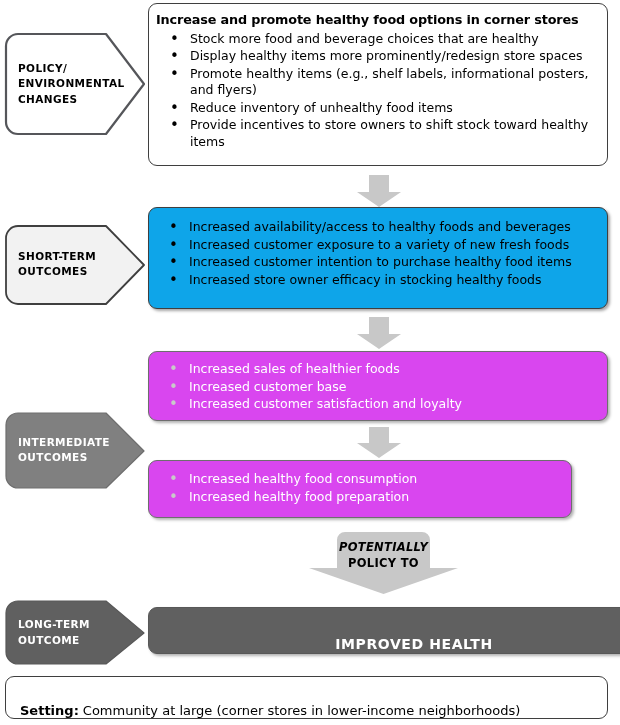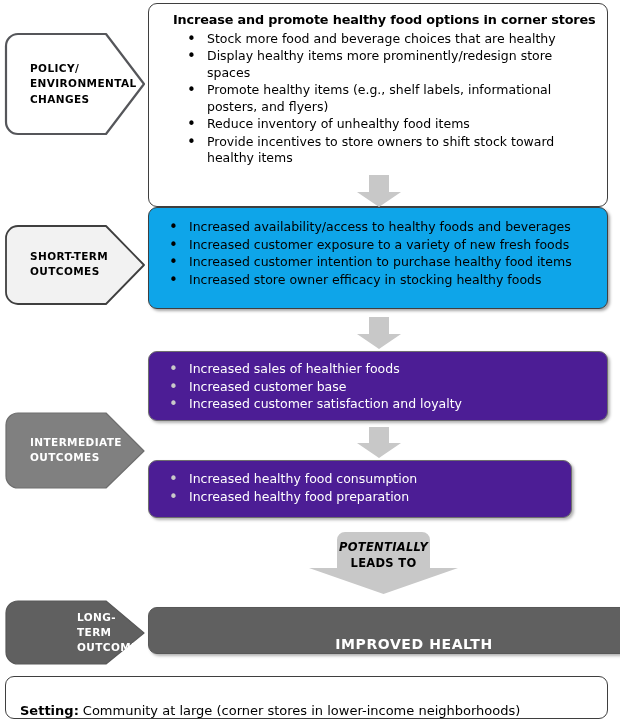--- a/index.html
+++ b/index.html
@@ -22,59 +22,59 @@
     height: 725px;
   }
 
   
   .abs { position: absolute; box-sizing: border-box; }
 
   
   .pent {
     display: flex;
     align-items: center;
-    padding-left: 26px;
+    padding-left: 14px;
     font-weight: bold;
     font-size: 10.5px;
     letter-spacing: 0.4px;
     line-height: 1.45;
   }
   .pent-shape {
     position: absolute;
     left: 0; top: 0;
     width: 100%; height: 100%;
     z-index: 0;
   }
   .pent-text {
     position: relative;
     z-index: 1;
     white-space: pre-line;
   }
   .pent-white  .pent-text { color: #000000; }
   .pent-light  .pent-text { color: #000000; }
   .pent-mid    .pent-text { color: #ffffff; }
-  .pent-dark   .pent-text { color: #ffffff; margin-left: 47px; }
+  .pent-dark   .pent-text { color: #ffffff; }
 
   
   .box {
     border-radius: 9px;
     font-size: 12.5px;
     line-height: 1.32;
   }
   .box-white {
     background: #ffffff;
     border: 1.6px solid #3f3f3f;
   }
   .box-light {
     background: #0ea5e9;
     border: 1.6px solid #3f3f3f;
     box-shadow: 2px 2px 3px rgba(0,0,0,0.35);
   }
   .box-mid {
-    background: #4c1d95;
+    background: #d946ef;
     border: 1.2px solid #6e6e6e;
     color: #ffffff;
     box-shadow: 2px 2px 3px rgba(0,0,0,0.30);
   }
   .box-dark {
     background: #606060;
     border: 1.2px solid #585858;
     color: #ffffff;
     box-shadow: 2px 2px 3px rgba(0,0,0,0.30);
   }
@@ -159,21 +159,21 @@
 
   <div class="abs pent pent-white" style="left:4px; top:32px; width:142px; height:104px;">
     <svg class="pent-shape" viewBox="0 0 142 104" preserveAspectRatio="none">
       <path d="M 14,2 L 102,2 L 140,52 L 102,102 L 14,102 A 12,12 0 0 1 2,90 L 2,14 A 12,12 0 0 1 14,2 Z" fill="#ffffff" stroke="#55565a" stroke-width="2.2" stroke-linejoin="round"></path>
     </svg>
     <span class="pent-text">POLICY/
 ENVIRONMENTAL
 CHANGES</span>
   </div>
 
-  <div class="abs box box-white" style="left:148px; top:3px; width:460px; height:204px; padding:8px 8px 6px 24px;">
+  <div class="abs box box-white" style="left:148px; top:3px; width:460px; height:163px; padding:8px 8px 6px 7px;">
     <div class="box-title">Increase and promote healthy food options in corner stores</div>
     <ul class="bullets">
       <li>Stock more food and beverage choices that are healthy</li>
       <li>Display healthy items more prominently/redesign store spaces</li>
       <li>Promote healthy items (e.g., shelf labels, informational posters, and flyers)</li>
       <li>Reduce inventory of unhealthy food items</li>
       <li>Provide incentives to store owners to shift stock toward healthy items</li>
     </ul>
   </div>
 
@@ -228,21 +228,21 @@
       <li>Increased healthy food preparation</li>
     </ul>
   </div>
 
   <div class="abs leads-wrap" style="left:307px; top:528px; width:153px; height:67px;">
     <svg class="pent-shape" viewBox="0 0 153 67" preserveAspectRatio="none">
       <path d="M 38,4 L 115,4 A 8,8 0 0 1 123,12 L 123,40 L 151,40 L 76.5,66 L 2,40 L 30,40 L 30,12 A 8,8 0 0 1 38,4 Z" fill="#c8c8c8"></path>
     </svg>
     <div class="leads-text">
       <span class="l1">POTENTIALLY</span>
-      <span class="l2">LEADS TO</span>
+      <span class="l2">POLICY TO</span>
     </div>
   </div>
 
   <div class="abs pent pent-dark" style="left:4px; top:599px; width:142px; height:67px;">
     <svg class="pent-shape" viewBox="0 0 142 67" preserveAspectRatio="none">
       <path d="M 14,2 L 102,2 L 140,34 L 102,65 L 14,65 A 12,12 0 0 1 2,53 L 2,14 A 12,12 0 0 1 14,2 Z" fill="#606060" stroke="#585858" stroke-width="1.2" stroke-linejoin="round"></path>
     </svg>
     <span class="pent-text">LONG-TERM
 OUTCOME</span>
   </div>

